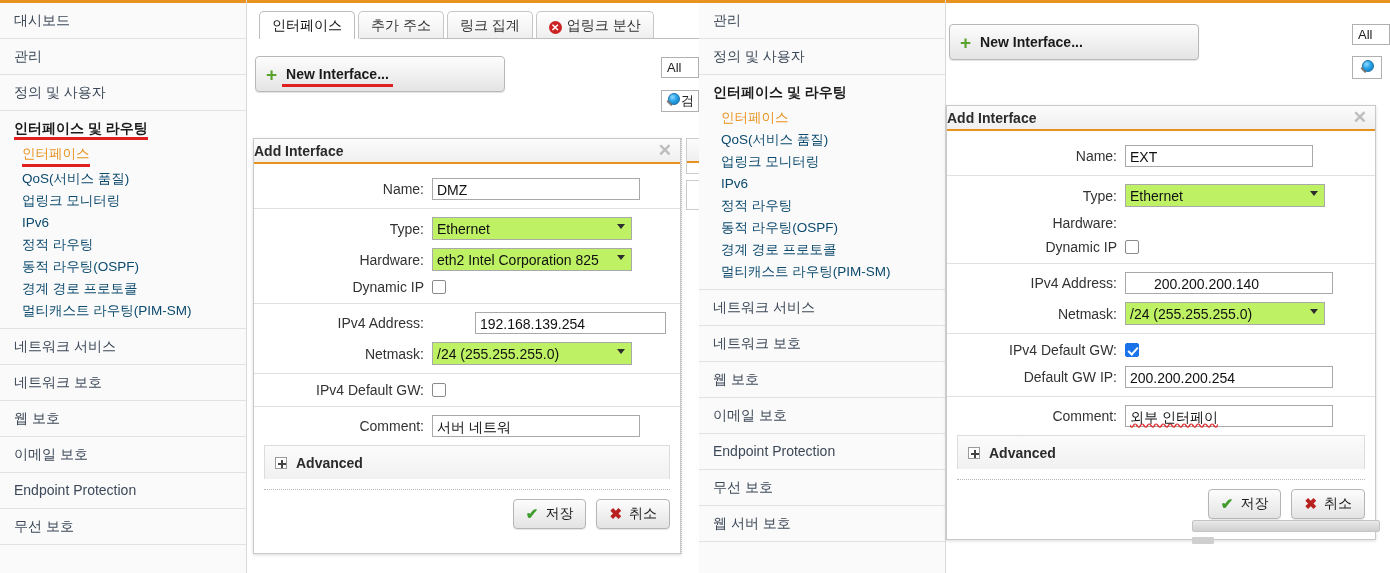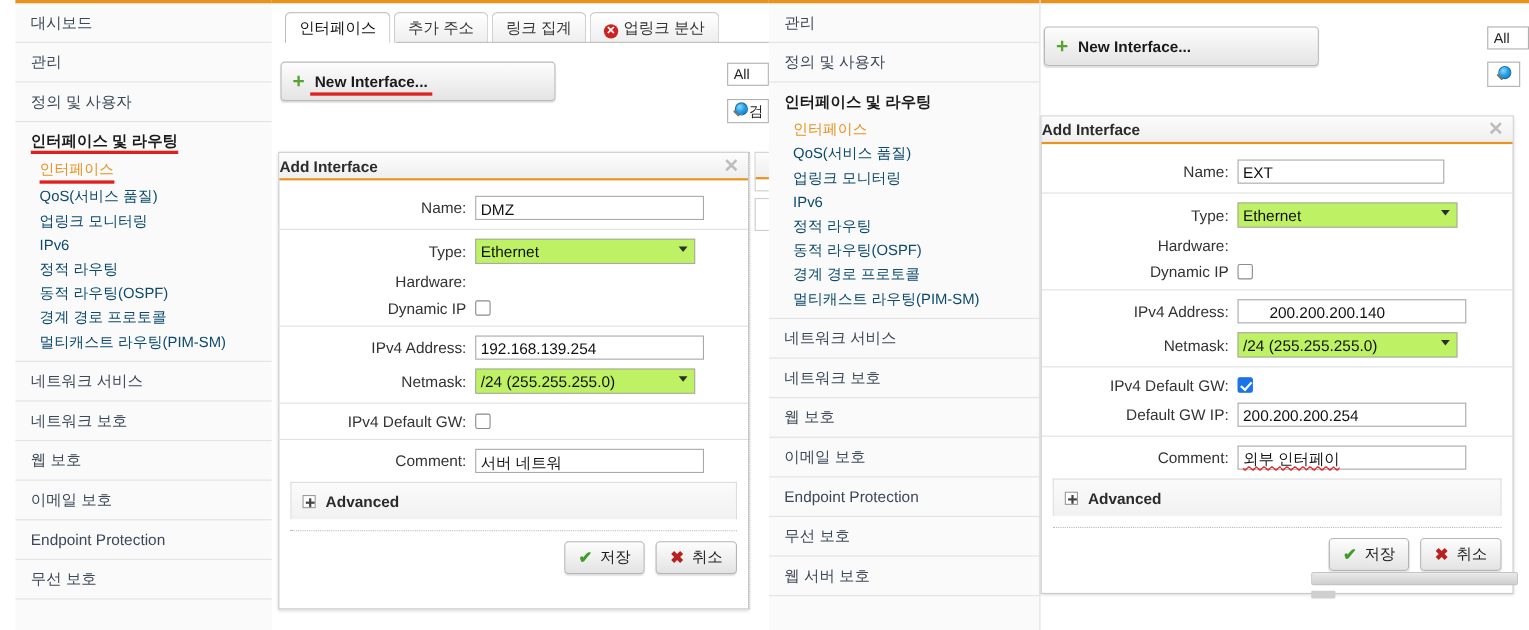--- a/index.html
+++ b/index.html
@@ -215,21 +215,21 @@
   .ghost .gh { height:24px; background:linear-gradient(#fcfcfc,#efefef); border-bottom:2px solid #e8921f;}
   .dotted-v { position:absolute; width:0; border-left:1px dotted #c0c0c0; }
   .scrollchip { position:absolute; background:#cfcfcf; height:7px; border-radius:1px;}
   .scrollbar-h { position:absolute; background:linear-gradient(#e9e9e9,#cfcfcf); border:1px solid #c4c4c4;}
 </style>
 </head>
 <body>
 
 <div class="screen">
 
-  <div class="panel nav" style="left:14px; width:247px;">
+  <div class="panel nav" style="left:0; width:247px;">
     <div class="orange-top"></div>
 
     <div class="nav-item">
       <span>대시보드</span>
     </div>
     <div class="nav-item">
       <span>관리</span>
     </div>
     <div class="nav-item">
       <span>정의 및 사용자</span>
@@ -306,30 +306,34 @@
       <div class="frow">
         <div class="flabel">Type:</div>
         <div class="fselect" style="width:200px;">
           <span>Ethernet</span>
           <span class="caret"></span>
         </div>
       </div>
 
       <div class="frow">
         <div class="flabel">Hardware:</div>
+        <div class="fselect" style="width:200px;">
+          <span>eth2 Intel Corporation 825</span>
+          <span class="caret"></span>
+        </div>
       </div>
 
       <div class="frow sep">
         <div class="flabel">Dynamic IP</div>
         <span class="cbox"></span>
       </div>
 
       <div class="frow">
         <div class="flabel">IPv4 Address:</div>
-        <div class="ftext" style="width:208px;"><span>192.168.139.254</span></div>
+        <div class="ftext" style="width:228px;margin-left:43px;"><span>192.168.139.254</span></div>
       </div>
 
       <div class="frow sep">
         <div class="flabel">Netmask:</div>
         <div class="fselect" style="width:200px;">
           <span>/24 (255.255.255.0)</span>
           <span class="caret"></span>
         </div>
       </div>
 

